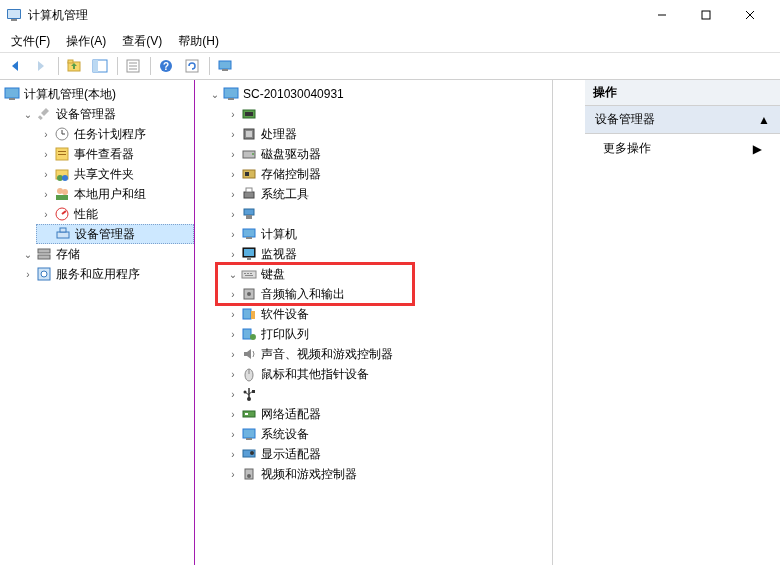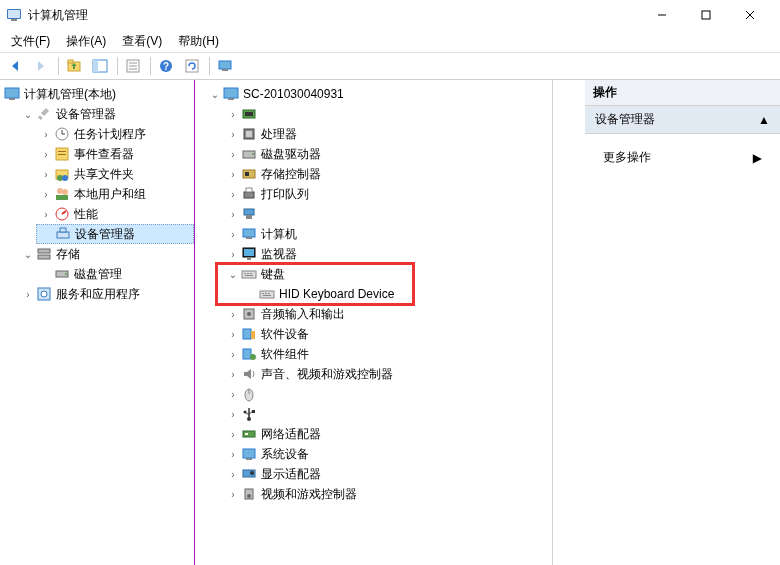--- a/index.html
+++ b/index.html
@@ -23,21 +23,21 @@
   
   .main { display: flex; height: calc(565px - 30px - 22px - 28px); }
   .pane { overflow: auto; }
   .pane-left { width: 195px; border-right: 1px solid #a21caf; padding: 4px 0; }
   .pane-center { flex: 1; border-right: 1px solid #d0d0d0; padding: 4px 0; position: relative; background: #fff; }
   .pane-right { width: 195px; margin-left: 32px; }
 
   
   .rp-header { background: #eef2f6; height: 26px; display: flex; align-items: center; padding: 0 8px; font-weight: bold; border-bottom: 1px solid #d0d0d0;}
   .rp-section { background: #e1e9f3; padding: 5px 10px; display: flex; justify-content: space-between; align-items: center; border-bottom: 1px solid #d0d0d0;}
-  .rp-item { padding: 15px 18px; display: flex; justify-content: space-between; align-items: center;}
+  .rp-item { padding: 6px 18px; display: flex; justify-content: space-between; align-items: center;}
 
   
   .tree { list-style: none; margin: 0; padding: 0; }
   .tree ul { list-style: none; margin: 0; padding-left: 18px; }
   .node { display: flex; align-items: center; height: 20px; padding-left: 4px; white-space: nowrap; }
   .node .tw { width: 12px; height: 12px; display: flex; align-items: center; justify-content: center; margin-right: 2px; color: #666; font-size: 10px;}
   .node .ic { width: 16px; height: 16px; margin-right: 4px; display: flex; align-items: center; justify-content: center; }
   .node.selected { background: #cde8ff; border: 1px dotted #7da2ce; height: 20px; }
   .redbox { position: absolute; border: 3px solid #e33; pointer-events: none; }
 
@@ -245,34 +245,20 @@
             <div class="node">
               <span class="tw">⌄</span>
               <span class="ic">
                   <svg width="16" height="16">
                     <rect x="2" y="3" width="12" height="4" fill="#b8b8b8" stroke="#666"></rect>
                     <rect x="2" y="9" width="12" height="4" fill="#b8b8b8" stroke="#666"></rect>
                   </svg>
                 </span>
               <span>存储</span>
             </div>
-            <ul>
-              <li>
-                  <div class="node">
-                <span class="tw"></span>
-                <span class="ic">
-                      <svg width="16" height="16">
-                        <rect x="2" y="5" width="12" height="6" fill="#c0c0c0" stroke="#666"></rect>
-                        <circle cx="12" cy="8" r="1" fill="#5a9e4b"></circle>
-                      </svg>
-                    </span>
-                <span>磁盘管理</span>
-              </div>
-                </li>
-            </ul>
           </li>
           <li>
               <div class="node">
             <span class="tw">›</span>
             <span class="ic">
                   <svg width="16" height="16">
                     <rect x="2" y="2" width="12" height="12" fill="#cfe4f7" stroke="#3a7bbf"></rect>
                     <circle cx="8" cy="8" r="3" fill="#fff" stroke="#3a7bbf"></circle>
                   </svg>
                 </span>
@@ -347,21 +333,21 @@
             </li>
           <li>
               <div class="node">
                 <span class="tw">›</span>
                 <span class="ic">
                   <svg width="16" height="16">
                     <rect x="3" y="6" width="10" height="6" fill="#888" stroke="#444"></rect>
                     <rect x="5" y="2" width="6" height="4" fill="#fff" stroke="#888"></rect>
                   </svg>
                 </span>
-                <span>打印队列</span>
+                <span>系统工具</span>
               </div>
             </li>
           <li>
               <div class="node">
                 <span class="tw">›</span>
                 <span class="ic">
                   <svg width="16" height="16">
                     <rect x="3" y="3" width="10" height="6" fill="#5a9ed6" stroke="#2a6b9e"></rect>
                     <rect x="5" y="9" width="6" height="4" fill="#888"></rect>
                   </svg>
@@ -400,37 +386,20 @@
                   <svg width="16" height="16">
                     <rect x="1" y="5" width="14" height="7" fill="#ddd" stroke="#888"></rect>
                     <rect x="3" y="7" width="2" height="1" fill="#888"></rect>
                     <rect x="6" y="7" width="2" height="1" fill="#888"></rect>
                     <rect x="9" y="7" width="2" height="1" fill="#888"></rect>
                     <rect x="4" y="9" width="8" height="1" fill="#888"></rect>
                   </svg>
                 </span>
                 <span>键盘</span>
               </div>
-            <ul>
-              <li>
-                  <div class="node">
-                    <span class="tw"></span>
-                    <span class="ic">
-                      <svg width="16" height="16">
-                        <rect x="1" y="5" width="14" height="7" fill="#ddd" stroke="#888"></rect>
-                        <rect x="3" y="7" width="2" height="1" fill="#888"></rect>
-                        <rect x="6" y="7" width="2" height="1" fill="#888"></rect>
-                        <rect x="9" y="7" width="2" height="1" fill="#888"></rect>
-                        <rect x="4" y="9" width="8" height="1" fill="#888"></rect>
-                      </svg>
-                    </span>
-                    <span>HID Keyboard Device</span>
-                  </div>
-                </li>
-            </ul>
           </li>
           <li>
               <div class="node">
                 <span class="tw">›</span>
                 <span class="ic">
                   <svg width="16" height="16">
                     <rect x="3" y="3" width="10" height="10" fill="#c0c0c0" stroke="#666"></rect>
                     <circle cx="8" cy="8" r="2" fill="#666"></circle>
                   </svg>
                 </span>
@@ -451,21 +420,21 @@
             </li>
           <li>
               <div class="node">
                 <span class="tw">›</span>
                 <span class="ic">
                   <svg width="16" height="16">
                     <rect x="2" y="3" width="8" height="10" fill="#6fb3e0" stroke="#2a7ad1"></rect>
                     <circle cx="12" cy="11" r="3" fill="#5a9e4b"></circle>
                   </svg>
                 </span>
-                <span>软件组件</span>
+                <span>打印队列</span>
               </div>
             </li>
           <li>
               <div class="node">
                 <span class="tw">›</span>
                 <span class="ic">
                   <svg width="16" height="16">
                     <path d="M3 6 L6 6 L10 3 L10 13 L6 10 L3 10 Z" fill="#888"></path>
                     <path d="M12 5 Q14 8 12 11" fill="none" stroke="#888"></path>
                   </svg>
@@ -475,20 +444,21 @@
             </li>
           <li>
               <div class="node">
                 <span class="tw">›</span>
                 <span class="ic">
                   <svg width="16" height="16">
                     <ellipse cx="8" cy="9" rx="4" ry="6" fill="#ddd" stroke="#888"></ellipse>
                     <line x1="8" y1="3" x2="8" y2="8" stroke="#888"></line>
                   </svg>
                 </span>
+                <span>鼠标和其他指针设备</span>
               </div>
             </li>
           <li>
               <div class="node">
                 <span class="tw">›</span>
                 <span class="ic">
                   <svg width="16" height="16">
                     <circle cx="8" cy="13" r="2" fill="#333"></circle>
                     <line x1="8" y1="2" x2="8" y2="13" stroke="#333" stroke-width="1.5"></line>
                     <circle cx="4" cy="6" r="1.5" fill="#333"></circle>

